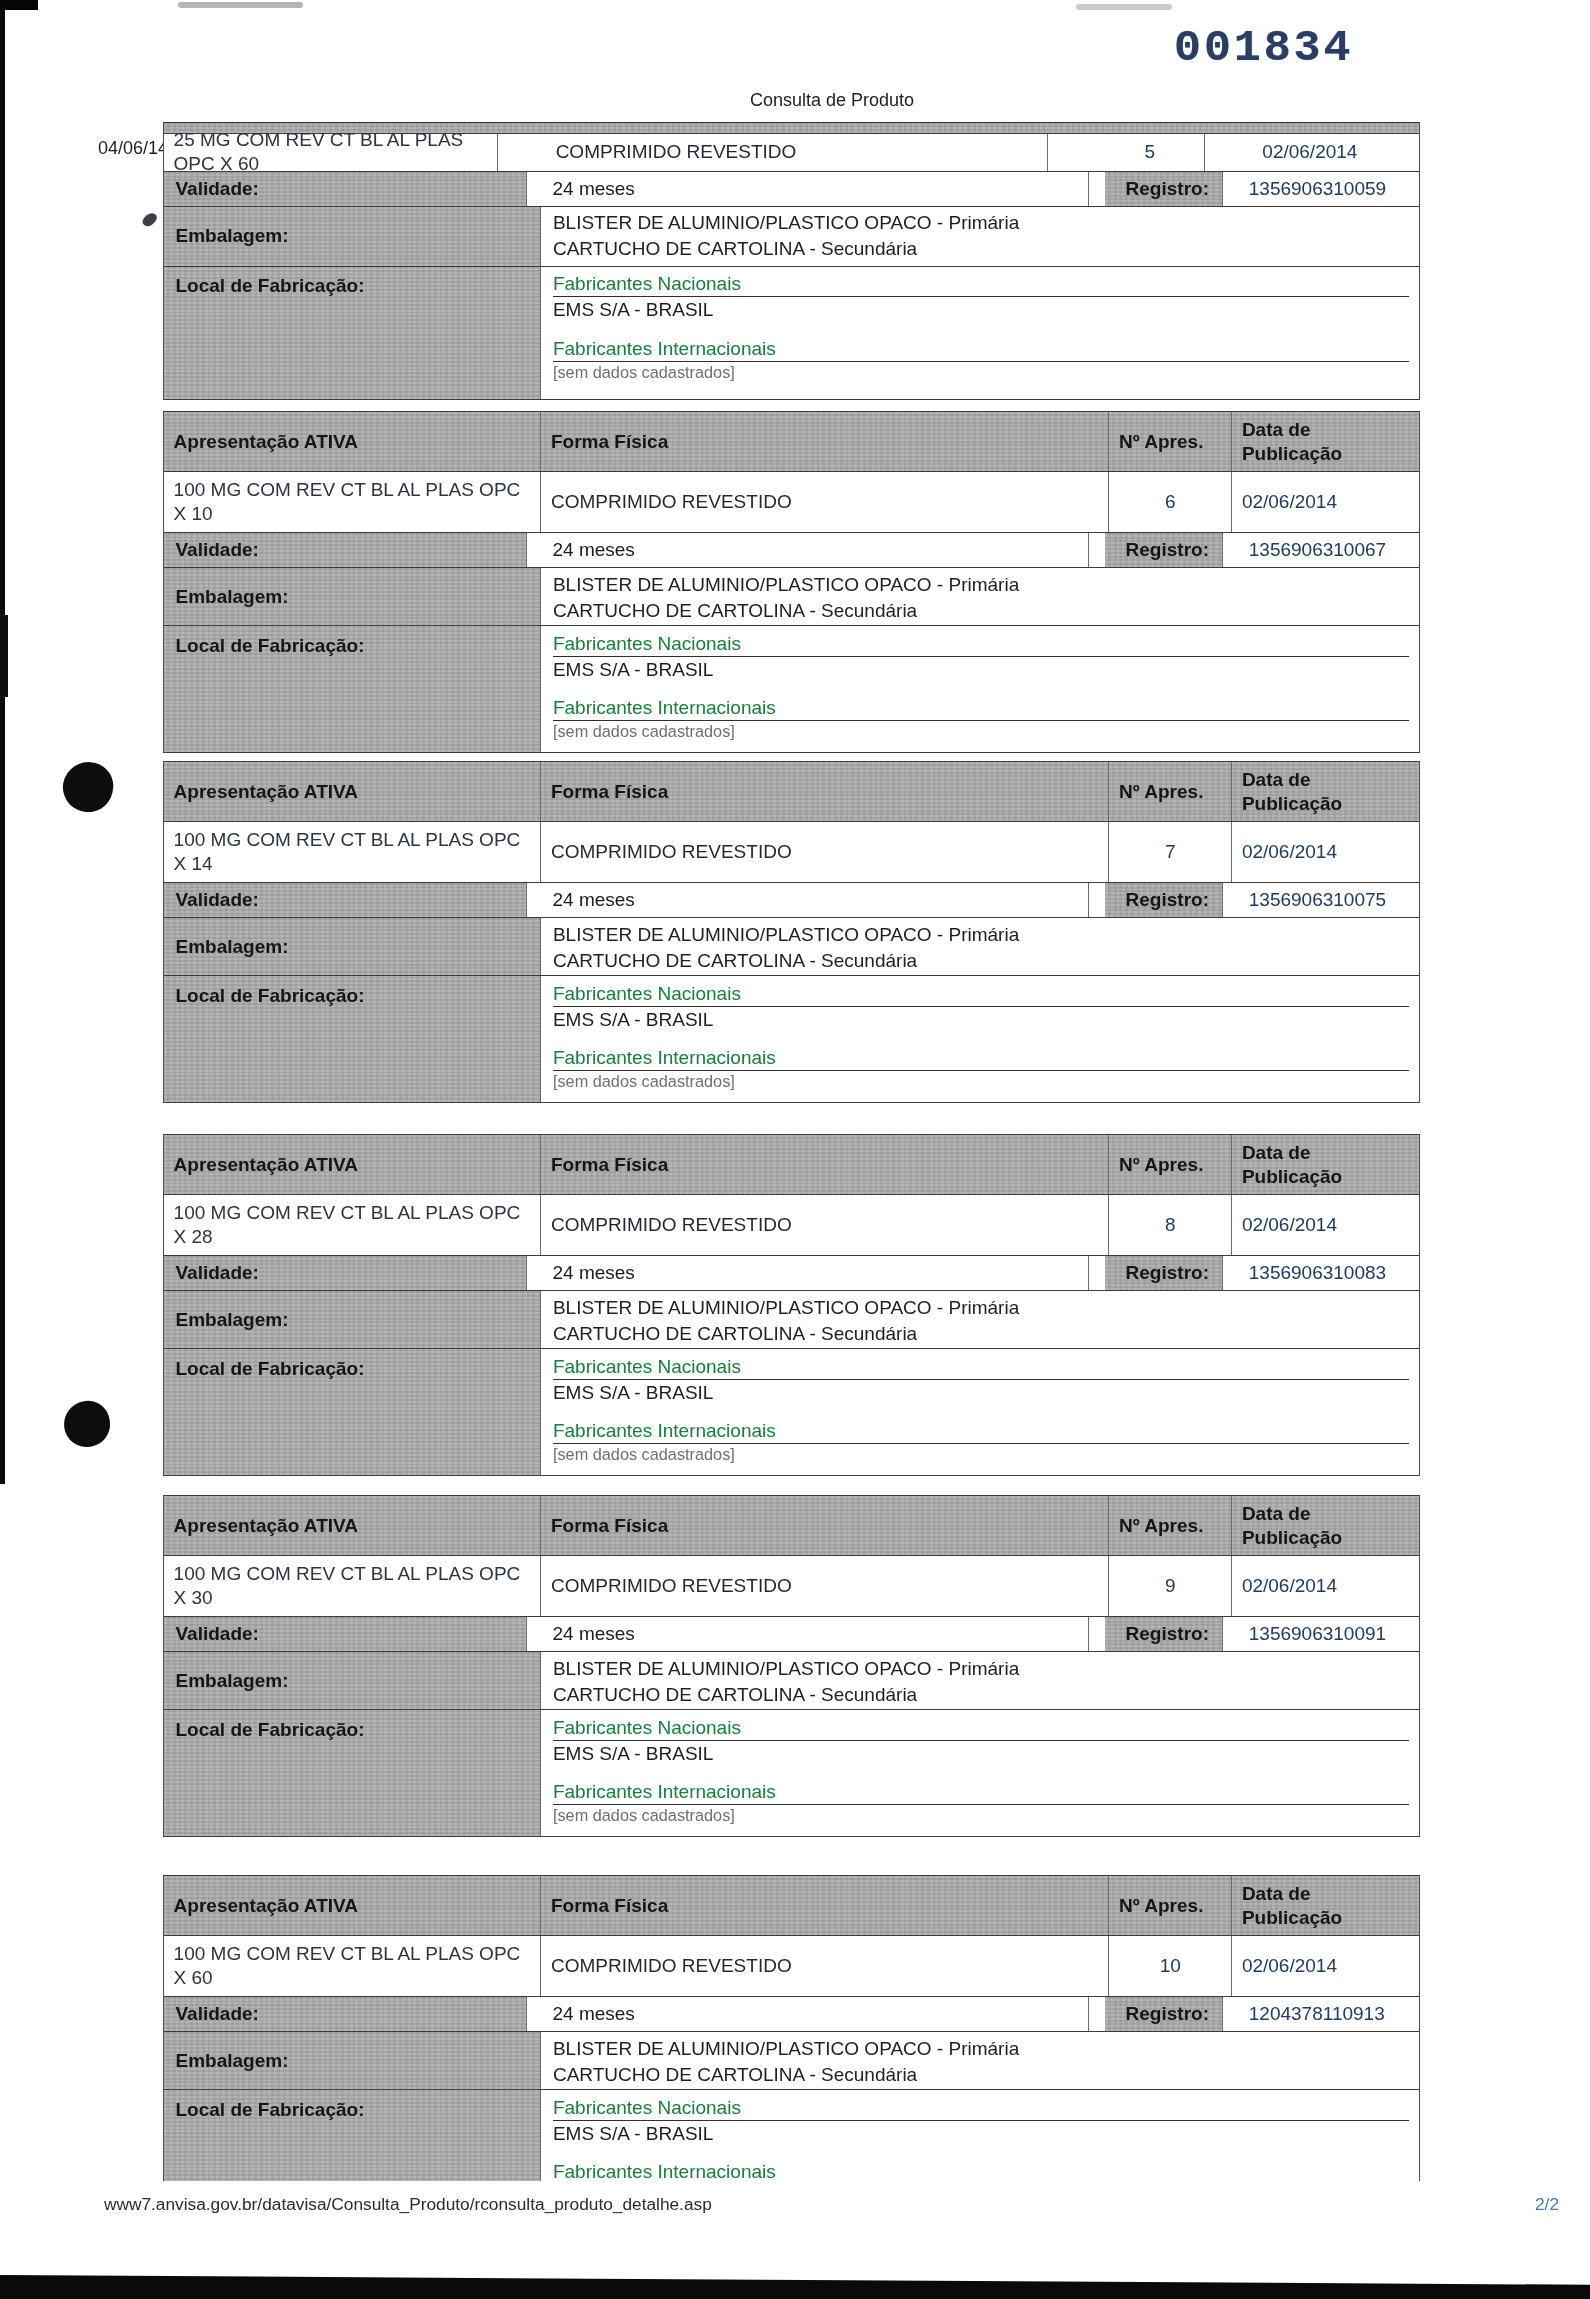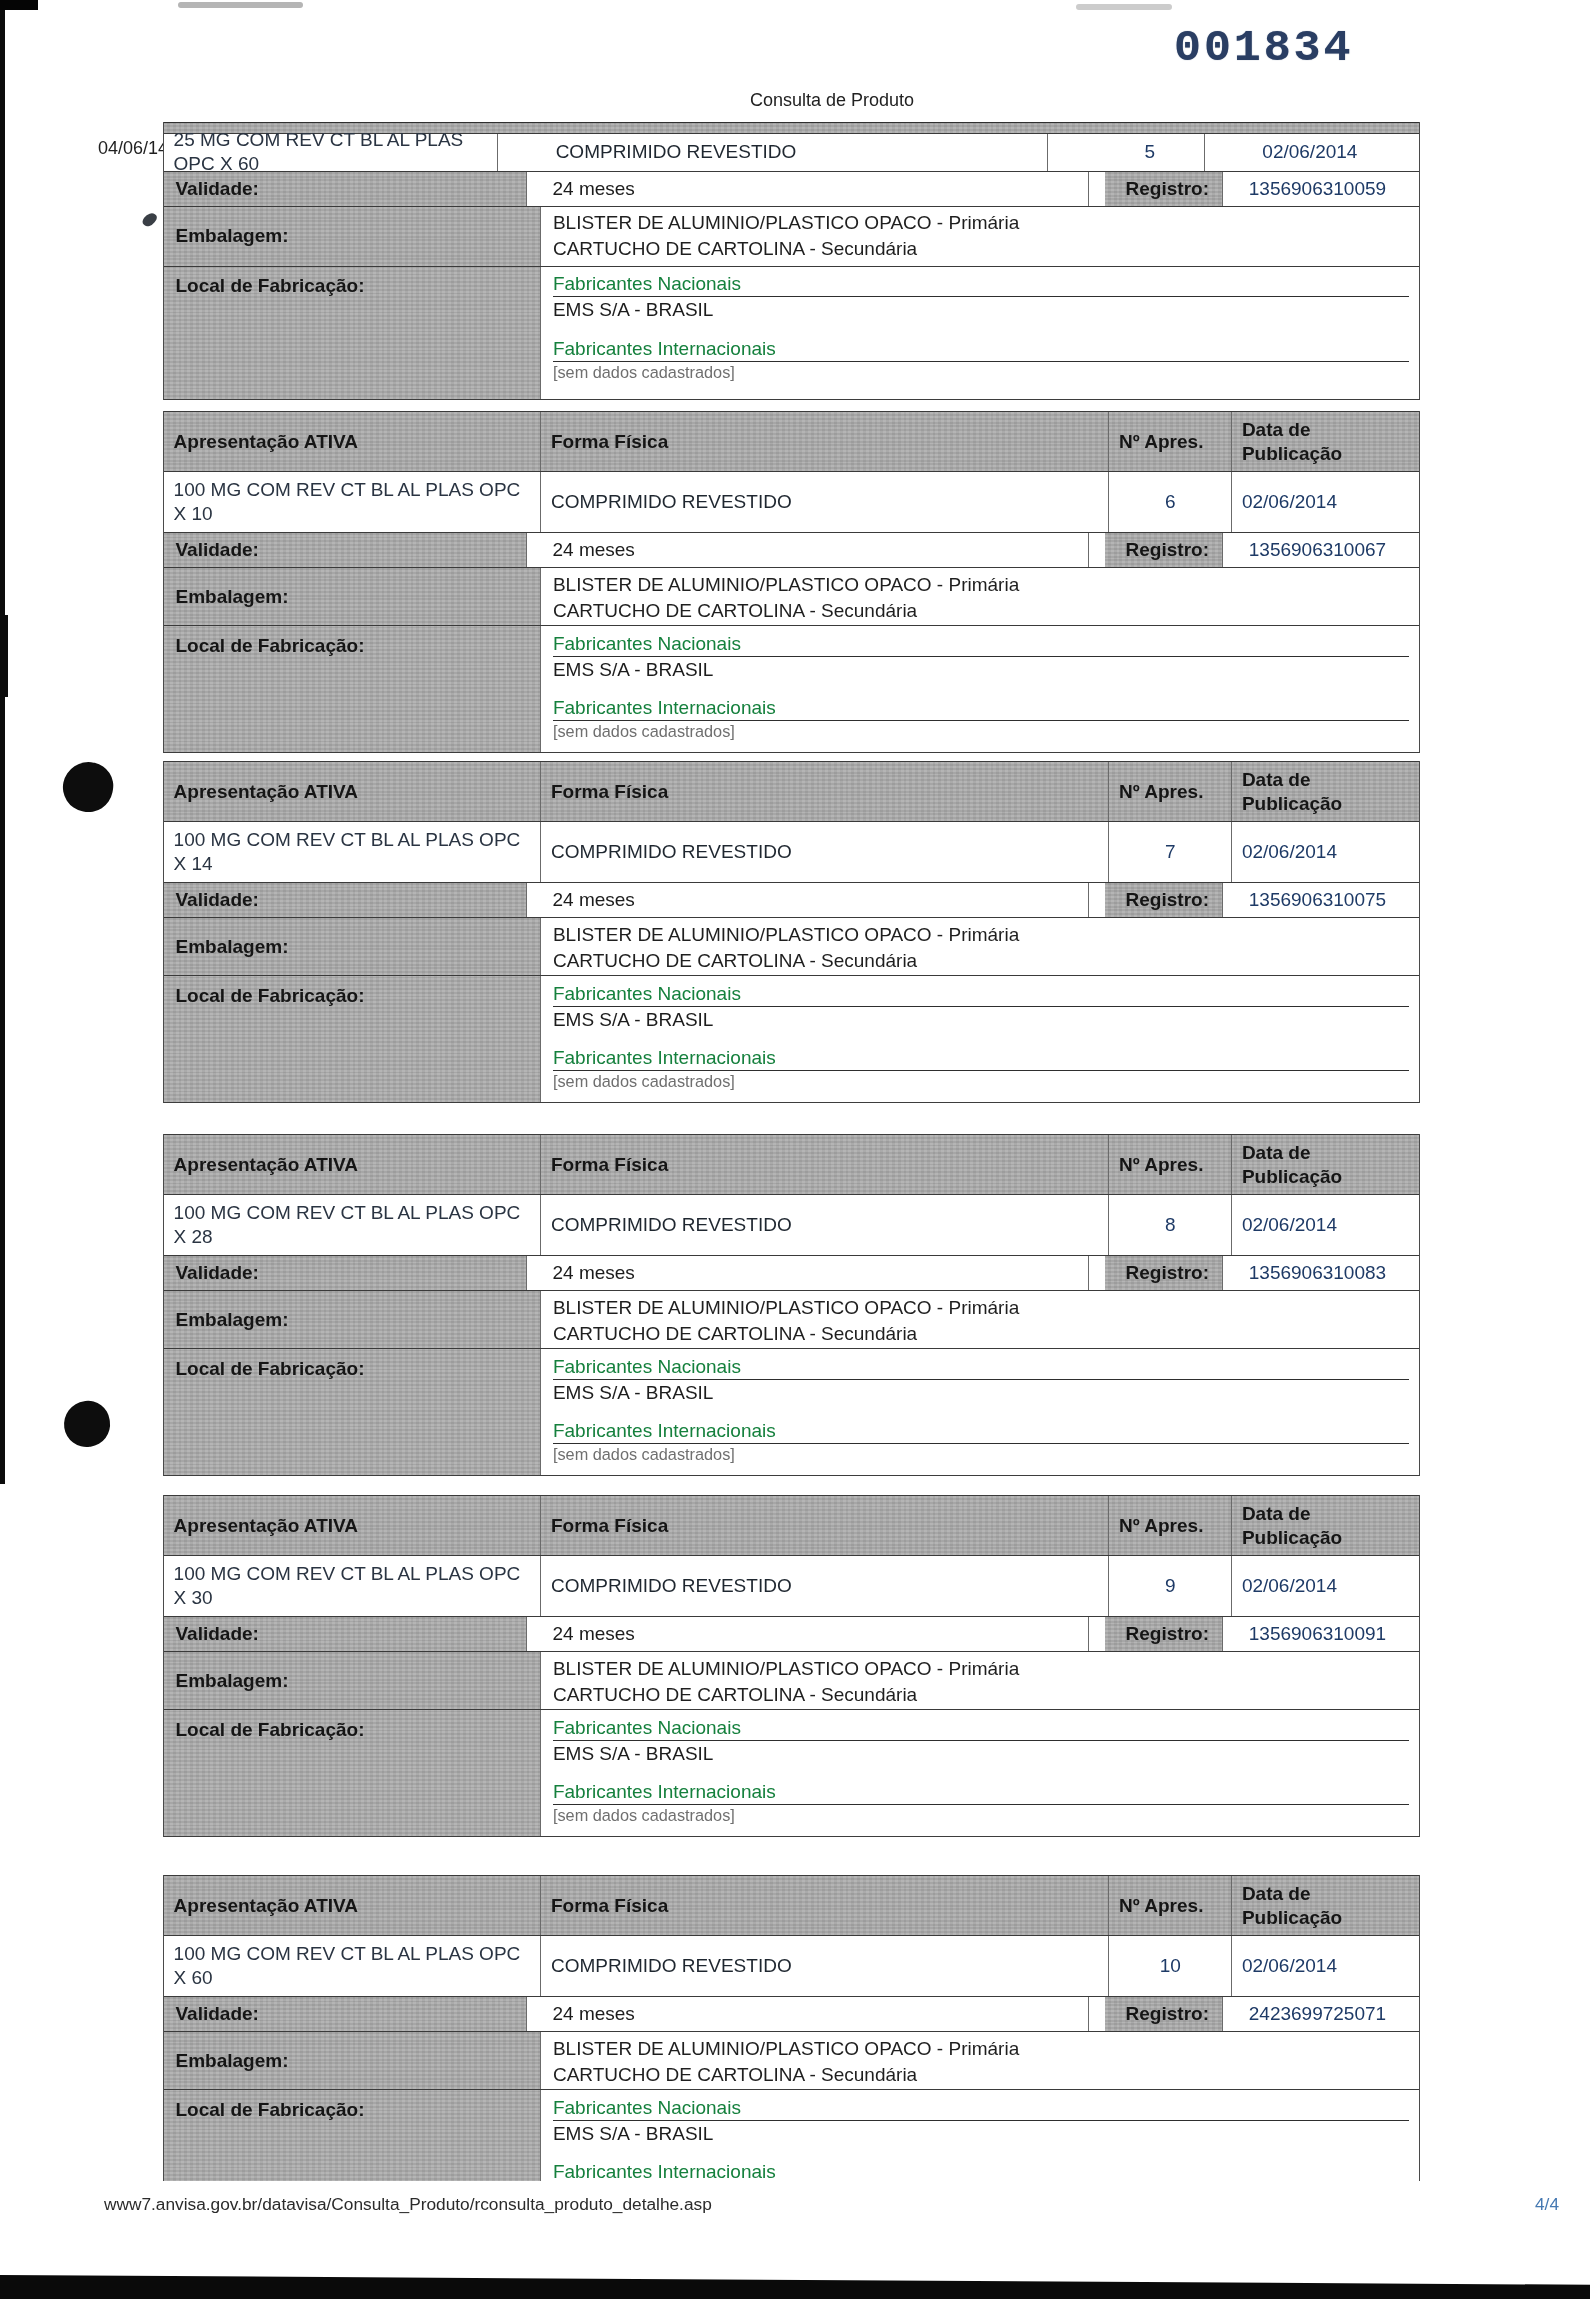--- a/index.html
+++ b/index.html
@@ -134,21 +134,21 @@
         <div class="ul">Fabricantes Nacionais</div>
         <div class="plain-line">EMS S/A - BRASIL</div>
         <div class="loc-spacer"></div>
         <div class="ul">Fabricantes Internacionais</div>
         <div class="dim">[sem dados cadastrados]</div>
       </div>
     </div>
   </div>
 
   <div class="abs footer-url">www7.anvisa.gov.br/datavisa/Consulta_Produto/rconsulta_produto_detalhe.asp</div>
-  <div class="abs footer-page">4/4</div>
+  <div class="abs footer-page">2/2</div>
 
 <div class="tbl" style="top: 411px;">
       <div class="row header-row gray">
         <div class="c c1 hdr">Apresentação ATIVA</div>
         <div class="c c2 hdr">Forma Física</div>
         <div class="c c3 hdr" style="justify-content:flex-start;padding-left:9.6px;">Nº Apres.</div>
         <div class="c c4 hdr">Data de Publicação</div>
       </div>
       <div class="row data-row">
         <div class="c c1 pres">100 MG COM REV CT BL AL PLAS OPC X 10</div>
@@ -301,21 +301,21 @@
       <div class="row data-row">
         <div class="c c1 pres">100 MG COM REV CT BL AL PLAS OPC X 60</div>
         <div class="c c2 forma">COMPRIMIDO REVESTIDO</div>
         <div class="c c3 navy">10</div>
         <div class="c c4 navy">02/06/2014</div>
       </div>
       <div class="row validade-row">
         <div class="c c1 label gray">Validade:</div>
         <div class="c c2">24 meses</div>
         <div class="c c3 label gray">Registro:</div>
-        <div class="c c4 navy">2423699725071</div>
+        <div class="c c4 navy">1204378110913</div>
       </div>
       <div class="row embalagem-row">
         <div class="c c1 label gray">Embalagem:</div>
         <div class="cwide">
           <div class="emb-line">BLISTER DE ALUMINIO/PLASTICO OPACO - Primária</div>
           <div class="emb-line">CARTUCHO DE CARTOLINA - Secundária</div>
         </div>
       </div>
       <div class="row local-row">
         <div class="c c1 label gray" style="align-items:flex-start;padding-top:7.7px;">Local de Fabricação:</div>

